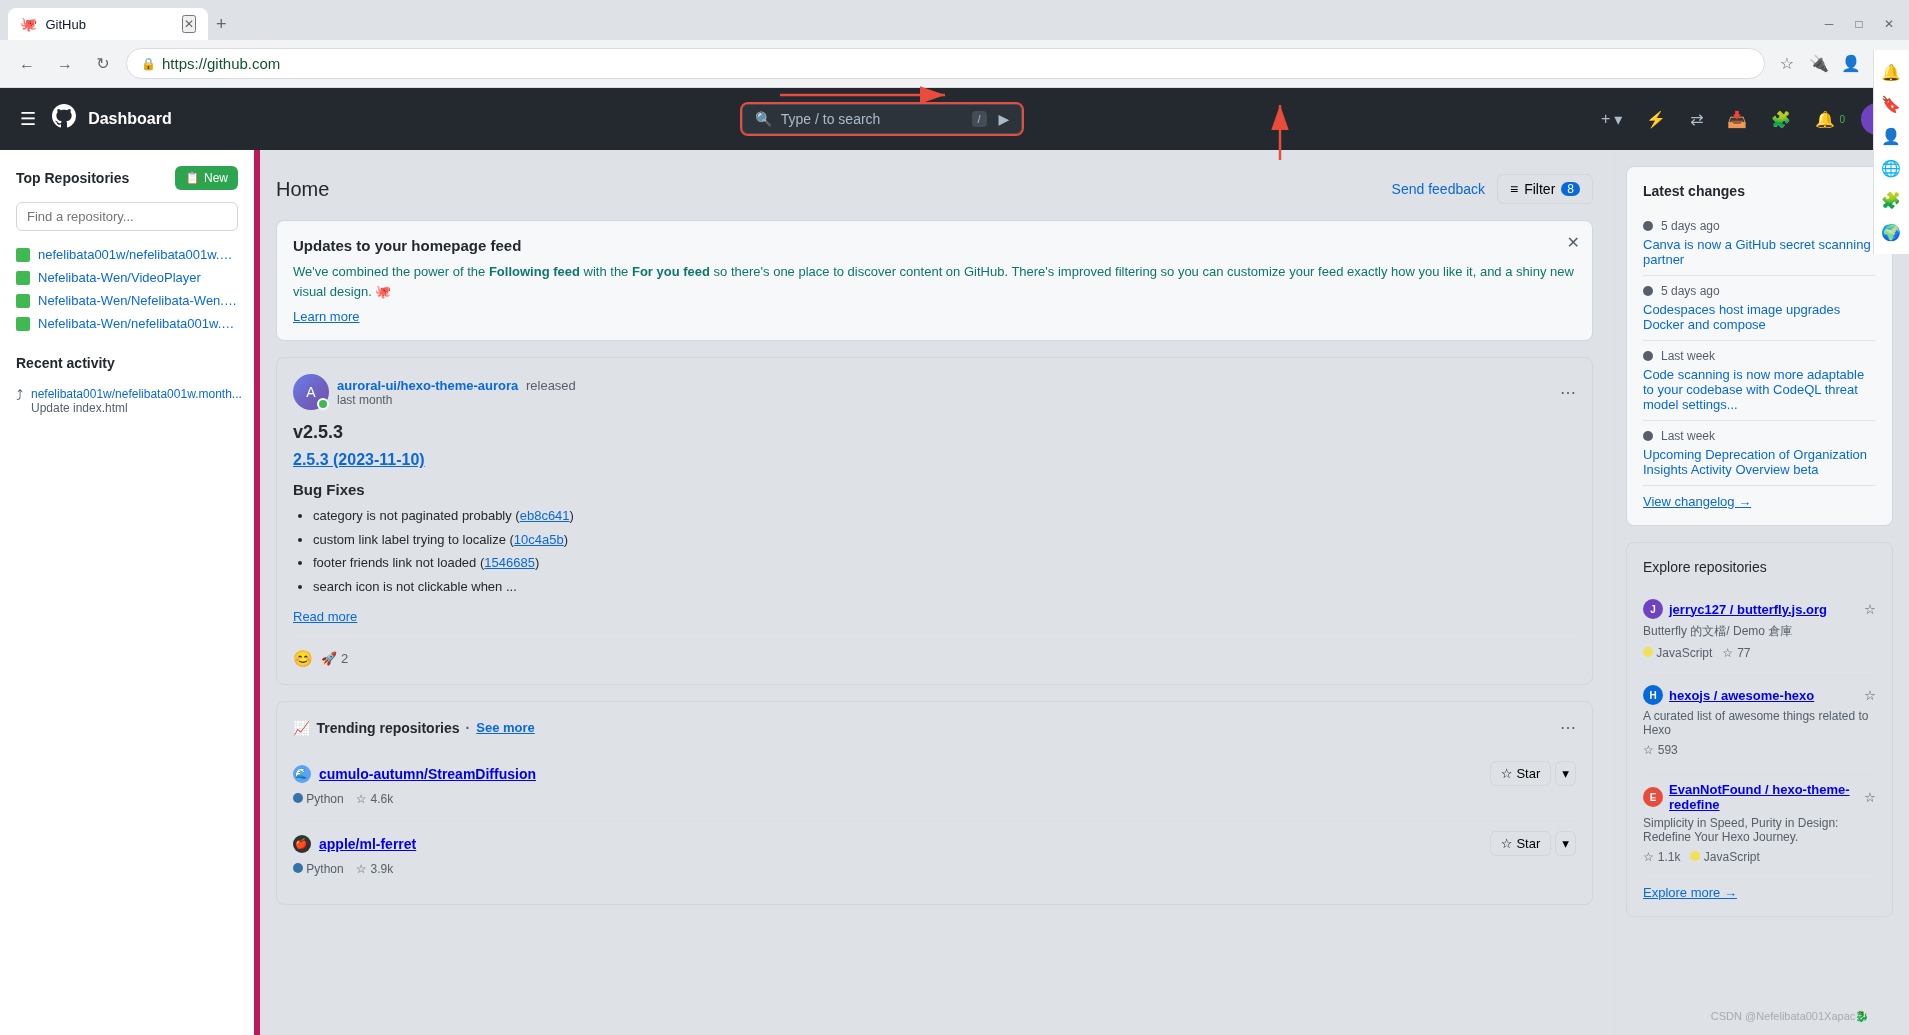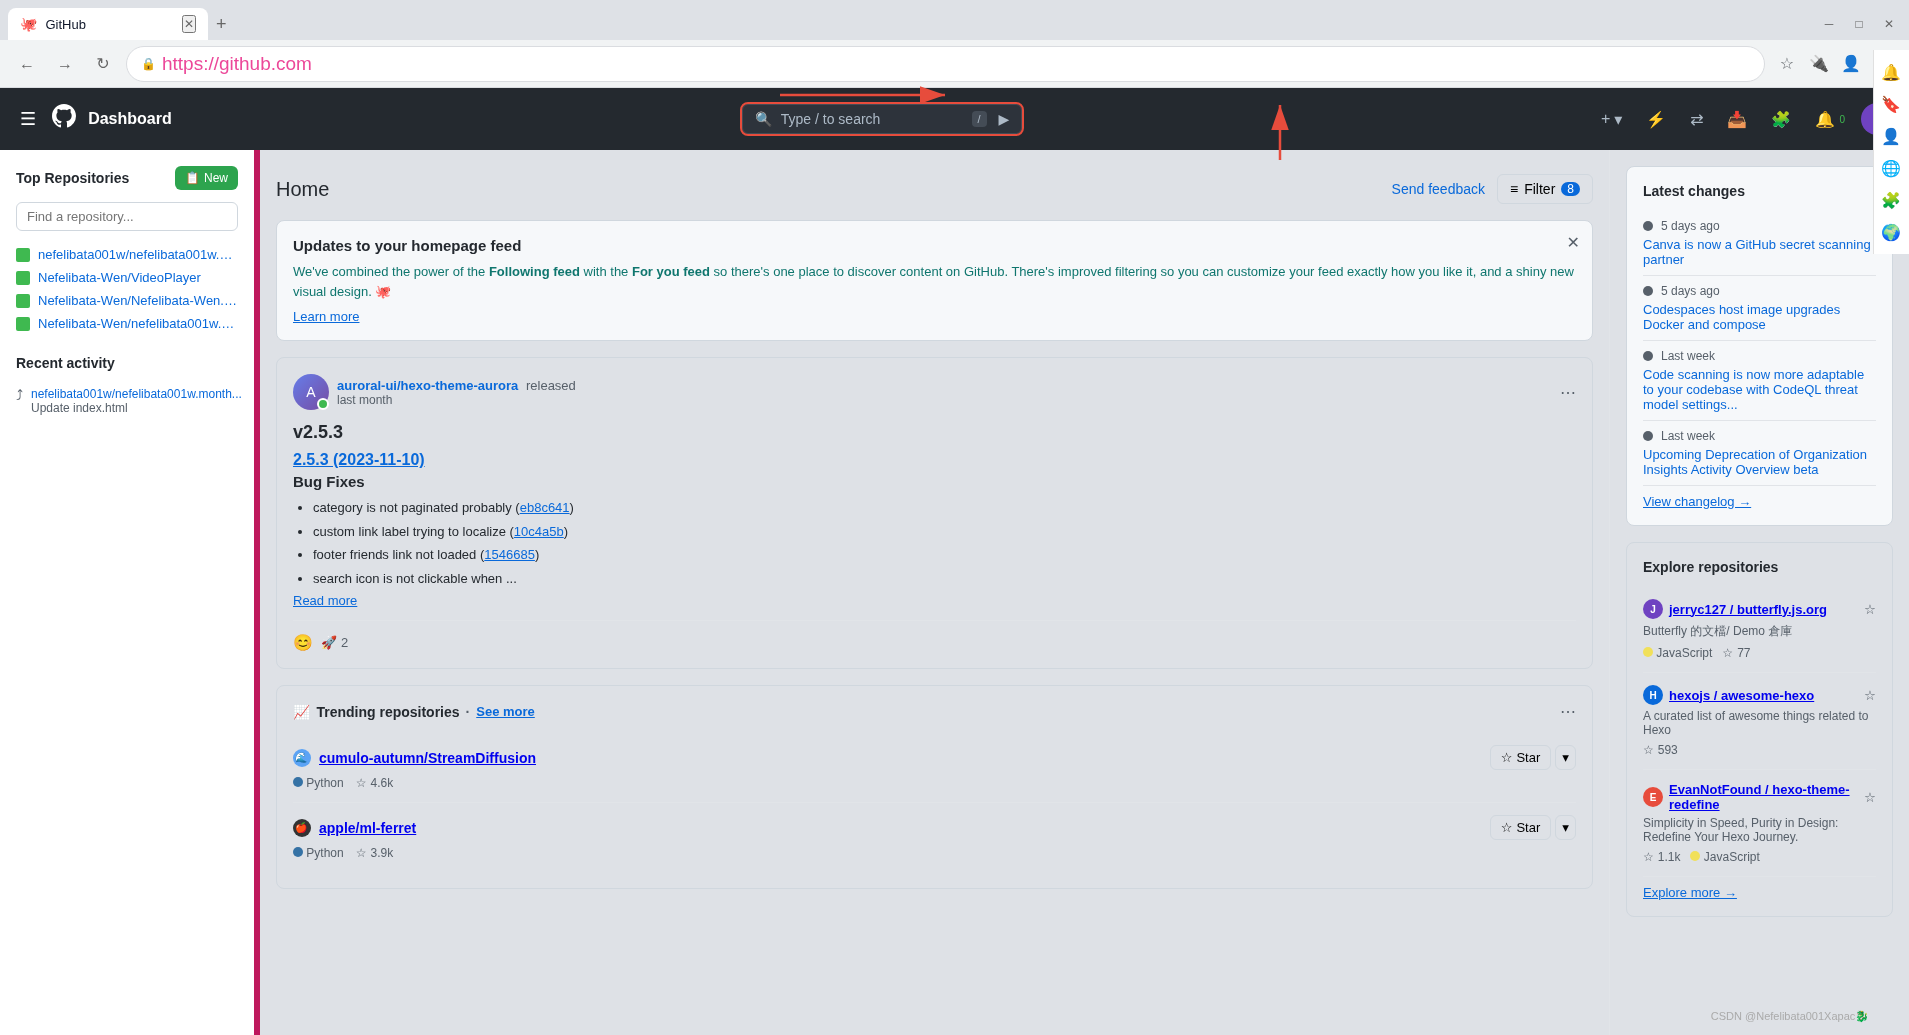--- a/index.html
+++ b/index.html
@@ -67,21 +67,21 @@
     .release-header { display: flex; align-items: center; justify-content: space-between; margin-bottom: 12px; }
     .release-author { display: flex; align-items: center; gap: 8px; }
     .avatar { width: 36px; height: 36px; border-radius: 50%; background: linear-gradient(135deg, #667eea 0%, #764ba2 100%); display: flex; align-items: center; justify-content: center; color: white; font-size: 14px; position: relative; }
     .avatar-badge { position: absolute; bottom: 0; right: 0; width: 12px; height: 12px; background: #3fb950; border-radius: 50%; border: 2px solid white; }
     .release-meta { font-size: 13px; }
     .release-repo { color: #0969da; font-weight: 600; }
     .release-time { color: #57606a; font-size: 12px; }
     .more-btn { background: none; border: none; cursor: pointer; color: #57606a; font-size: 16px; }
     .release-version { font-size: 18px; font-weight: 600; margin-bottom: 8px; }
     .release-link { color: #0969da; font-size: 16px; font-weight: 600; }
-    .release-section { margin: 4px 0; }
+    .release-section { margin: 12px 0; }
     .release-section h4 { font-size: 15px; font-weight: 600; margin-bottom: 8px; }
     .release-list { list-style: disc; padding-left: 20px; }
     .release-list li { font-size: 13px; color: #24292f; margin-bottom: 4px; line-height: 1.5; }
     .release-list a { color: #0969da; }
     .read-more { color: #0969da; font-size: 13px; cursor: pointer; }
     .card-footer { display: flex; align-items: center; gap: 8px; margin-top: 12px; padding-top: 12px; border-top: 1px solid #e1e4e8; }
     .reaction-btn { background: none; border: none; cursor: pointer; font-size: 16px; }
     .boost-btn { background: none; border: none; cursor: pointer; font-size: 13px; color: #57606a; display: flex; align-items: center; gap: 4px; }
 
     
@@ -104,21 +104,21 @@
     .changes-panel { background: #f6f8fa; border: 1px solid #d0d7de; border-radius: 8px; padding: 16px; margin-bottom: 16px; }
     .changes-title { font-size: 14px; font-weight: 600; margin-bottom: 12px; }
     .change-item { padding: 8px 0; border-bottom: 1px solid #e1e4e8; }
     .change-item:last-child { border-bottom: none; }
     .change-dot { width: 10px; height: 10px; background: #57606a; border-radius: 50%; display: inline-block; margin-right: 8px; }
     .change-date { font-size: 12px; color: #57606a; margin-bottom: 4px; display: flex; align-items: center; }
     .change-title { font-size: 13px; color: #0969da; cursor: pointer; }
     .view-changelog { color: #0969da; font-size: 13px; cursor: pointer; margin-top: 8px; display: block; }
 
     .explore-panel { border: 1px solid #d0d7de; border-radius: 8px; padding: 16px; }
-    .explore-title { font-size: 14px; font-weight: 700; margin-bottom: 12px; }
+    .explore-title { font-size: 14px; font-weight: 400; margin-bottom: 12px; }
     .explore-item { padding: 12px 0; border-bottom: 1px solid #e1e4e8; }
     .explore-item:last-child { border-bottom: none; }
     .explore-repo-header { display: flex; align-items: center; justify-content: space-between; margin-bottom: 4px; }
     .explore-repo-name { font-size: 13px; font-weight: 600; color: #0969da; display: flex; align-items: center; gap: 6px; }
     .explore-avatar { width: 20px; height: 20px; border-radius: 50%; background: #6f42c1; display: flex; align-items: center; justify-content: center; color: white; font-size: 10px; flex-shrink: 0; }
     .star-outline-btn { background: none; border: none; cursor: pointer; color: #57606a; }
     .explore-desc { font-size: 12px; color: #57606a; margin-bottom: 6px; }
     .explore-stats { display: flex; align-items: center; gap: 10px; font-size: 12px; color: #57606a; }
     .explore-more { color: #0969da; font-size: 13px; cursor: pointer; margin-top: 8px; display: block; }
     .arrow-overlay { position: fixed; top: 0; left: 0; width: 100%; height: 100%; pointer-events: none; z-index: 1000; }
@@ -152,21 +152,21 @@
       <button class="nav-btn" style="width:24px;height:24px; font-size:12px;">✕</button>
     </div>
   </div>
 
   <div class="browser-nav-bar">
     <button class="nav-btn">←</button>
     <button class="nav-btn">→</button>
     <button class="nav-btn">↻</button>
     <div class="address-bar">
       <span class="address-bar-lock">🔒</span>
-      <span style="font-size:19px; color:#ec4899;">https://github.com</span>
+      <span style="font-size:15px; color:#14532d;">https://github.com</span>
     </div>
     <div class="browser-actions">
       <button class="browser-action-btn">☆</button>
       <button class="browser-action-btn">🔌</button>
       <button class="browser-action-btn">👤</button>
       <button class="browser-action-btn">⋮</button>
     </div>
   </div>
 
   <div class="github-app" style="flex:1; overflow:hidden; display:flex; flex-direction:column;">

